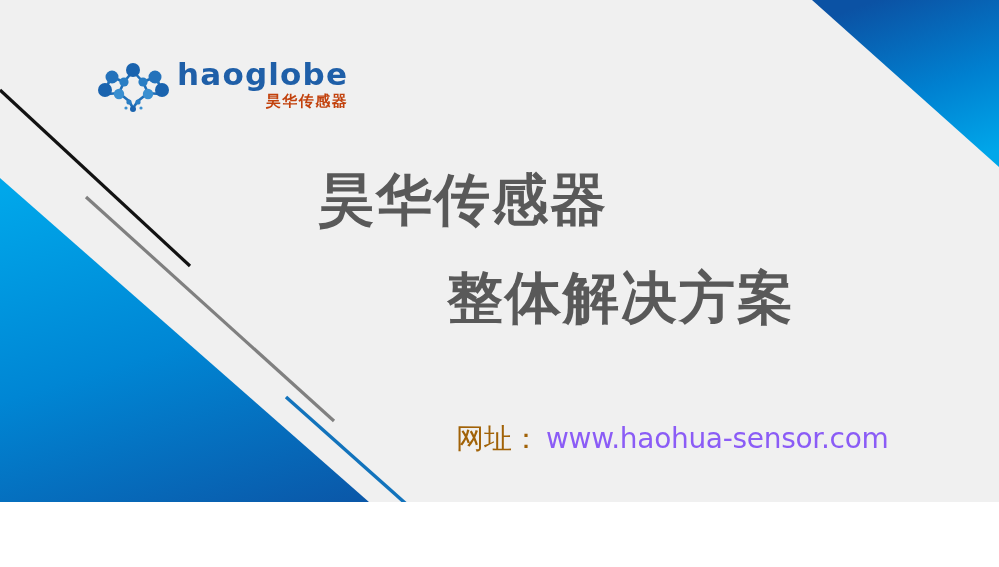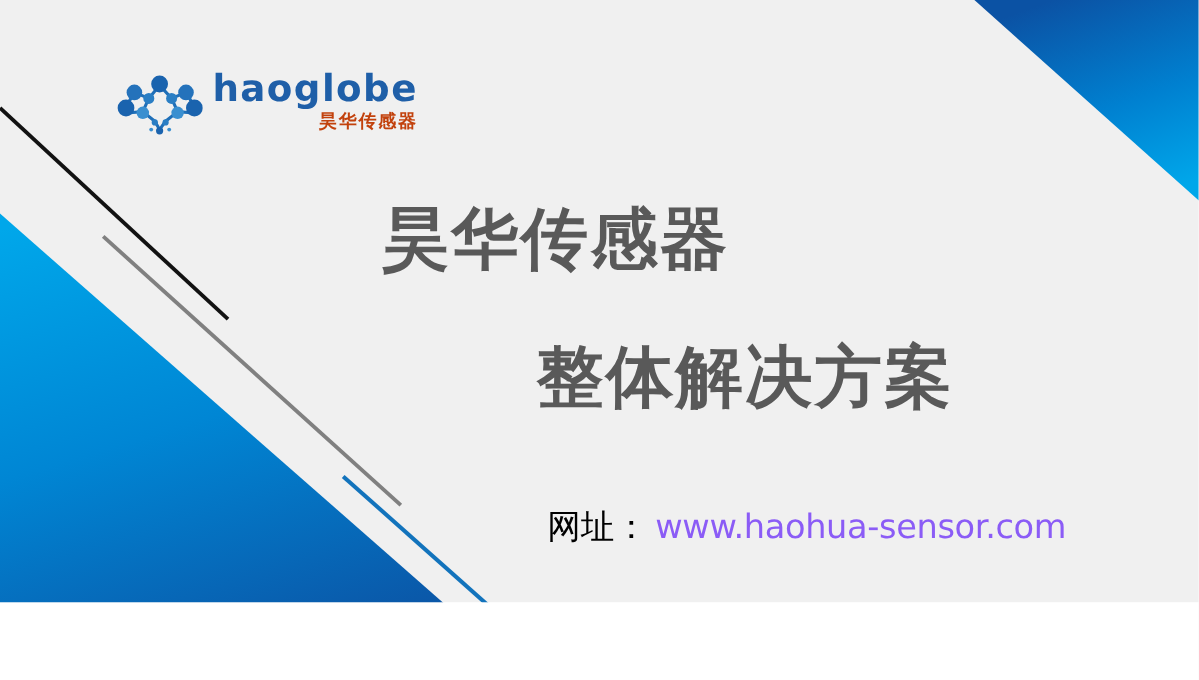--- a/index.html
+++ b/index.html
@@ -79,21 +79,21 @@
     font-size: 56px;
     font-weight: 700;
     letter-spacing: 2px;
     color: #595959;
     line-height: 66px;
     white-space: nowrap;
   }
   .title-line2 {
     position: absolute;
     left: 447px;
-    top: 282px;
+    top: 265px;
     font-family: "DejaVu Sans", sans-serif;
     font-size: 56px;
     font-weight: 700;
     letter-spacing: 2px;
     color: #595959;
     line-height: 66px;
     white-space: nowrap;
   }
 
   
@@ -101,21 +101,21 @@
     position: absolute;
     left: 456px;
     top: 420px;
     display: flex;
     align-items: baseline;
     white-space: nowrap;
   }
   .website-label {
     font-family: "DejaVu Sans", sans-serif;
     font-size: 28px;
-    color: #000000;
+    color: #a16207;
     letter-spacing: 0px;
   }
   .website-url {
     font-family: "DejaVu Sans", sans-serif;
     font-size: 28px;
     color: #8b5cf6;
     margin-left: 6px;
     letter-spacing: -0.3px;
   }
 </style>

